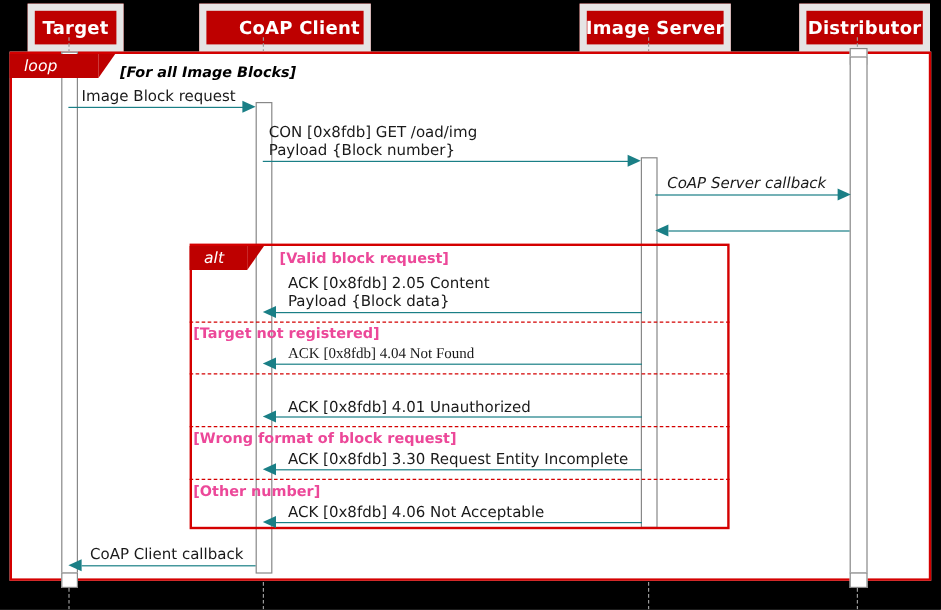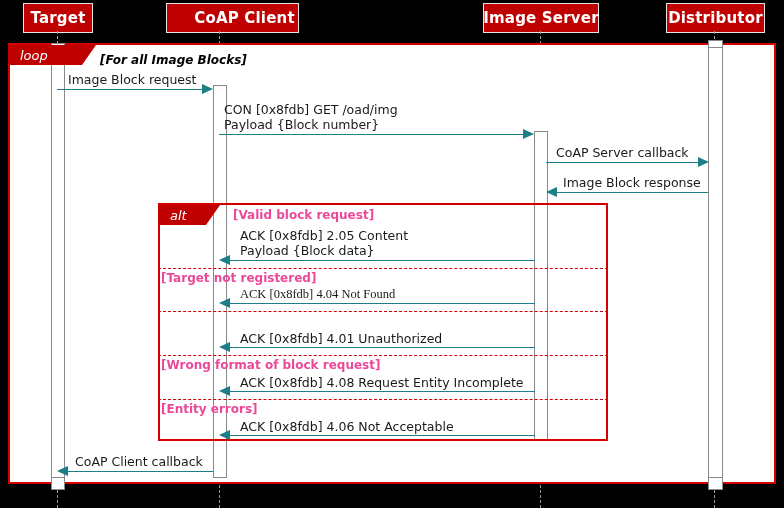--- a/index.html
+++ b/index.html
@@ -8,21 +8,21 @@
     width:784px;height:508px;
     background:#000000;
     font-family:"DejaVu Sans", sans-serif;
     overflow:hidden;
   }
 
   
   .participant{
     position:absolute;
     background:#BE0000;
-    border:1px solid #e5e5e5;
+    border:6px solid #e5e5e5;
     color:#FFFFFF;
     font-size:15px;
     font-weight:bold;
     display:flex;
     align-items:center;
     justify-content:center;
     height:28px;
     top:3px;
     letter-spacing:0.2px;
     white-space:nowrap;
@@ -181,25 +181,24 @@
 
   <div class="msg-label" style="left:68px;top:72px;">Image Block request</div>
   <div class="msg-line" style="left:57px;top:89px;width:148px;"></div>
   <div class="arrowhead right" style="left:202px;top:84px;"></div>
 
   <div class="msg-label" style="left:224px;top:102px;">CON [0x8fdb] GET /oad/img</div>
   <div class="msg-label" style="left:224px;top:117px;">Payload {Block number}</div>
   <div class="msg-line" style="left:219px;top:134px;width:307px;"></div>
   <div class="arrowhead right" style="left:523px;top:129px;"></div>
 
-  <div class="msg-label" style="left:556px;top:145px;">CoAP Server callback</div>
+  <div class="msg-label" style="left:556px;top:145px;font-style:italic;">CoAP Server callback</div>
   <div class="msg-line" style="left:546px;top:162px;width:155px;"></div>
   <div class="arrowhead right" style="left:698px;top:157px;"></div>
 
-  <div class="msg-label" style="left:563px;top:175px;">Image Block response</div>
   <div class="msg-line" style="left:557px;top:192px;width:151px;"></div>
   <div class="arrowhead left" style="left:546px;top:187px;"></div>
 
   <div id="alt-frame"></div>
   <div class="frame-tab" style="left:158px;top:205px;width:48px;">alt</div>
 
   <div class="alt-cond" style="left:233px;top:208px;">[Valid block request]</div>
   <div class="msg-label" style="left:240px;top:228px;">ACK [0x8fdb] 2.05 Content</div>
   <div class="msg-label" style="left:240px;top:243px;">Payload {Block data}</div>
   <div class="msg-line" style="left:230px;top:260px;width:305px;"></div>
@@ -214,27 +213,27 @@
 
   <div class="alt-divider" style="left:158px;top:311px;width:450px;"></div>
 
   <div class="msg-label" style="left:240px;top:331px;">ACK [0x8fdb] 4.01 Unauthorized</div>
   <div class="msg-line" style="left:230px;top:347px;width:305px;"></div>
   <div class="arrowhead left" style="left:219px;top:342px;"></div>
 
   <div class="alt-divider" style="left:158px;top:355px;width:450px;"></div>
 
   <div class="alt-cond" style="left:161px;top:358px;">[Wrong format of block request]</div>
-  <div class="msg-label" style="left:240px;top:375px;">ACK [0x8fdb] 4.08 Request Entity Incomplete</div>
+  <div class="msg-label" style="left:240px;top:375px;">ACK [0x8fdb] 3.30 Request Entity Incomplete</div>
   <div class="msg-line" style="left:230px;top:391px;width:305px;"></div>
   <div class="arrowhead left" style="left:219px;top:386px;"></div>
 
   <div class="alt-divider" style="left:158px;top:399px;width:450px;"></div>
 
-  <div class="alt-cond" style="left:161px;top:402px;">[Entity errors]</div>
+  <div class="alt-cond" style="left:161px;top:402px;">[Other number]</div>
   <div class="msg-label" style="left:240px;top:419px;">ACK [0x8fdb] 4.06 Not Acceptable</div>
   <div class="msg-line" style="left:230px;top:435px;width:305px;"></div>
   <div class="arrowhead left" style="left:219px;top:430px;"></div>
 
   <div class="msg-label" style="left:75px;top:454px;">CoAP Client callback</div>
   <div class="msg-line" style="left:68px;top:471px;width:145px;"></div>
   <div class="arrowhead left" style="left:57px;top:466px;"></div>
 
   <div class="activation" style="left:51px;top:477px;width:12px;height:11px;"></div>
   <div class="activation" style="left:708px;top:477px;width:13px;height:11px;"></div>

